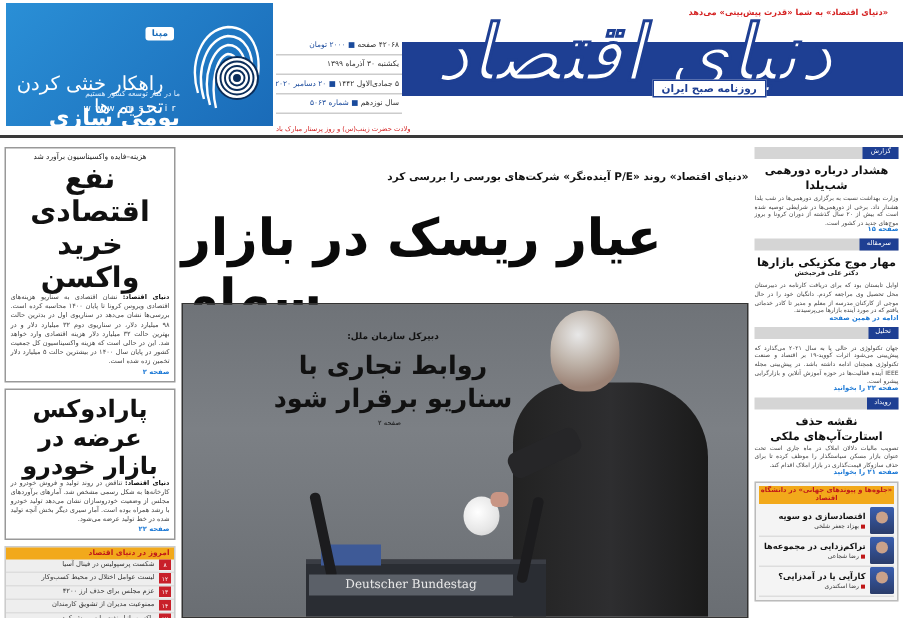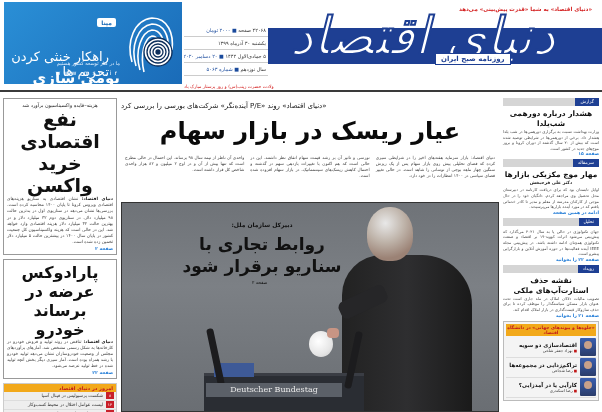--- a/index.html
+++ b/index.html
@@ -31,22 +31,22 @@
   .left-headline { font-size: 19px; font-weight: bold; text-align: center; line-height: 22px; color: #111; }
   .body-text { font-size: 4.4px; line-height: 6.2px; color: #444; text-align: justify; }
   .body-text b { color: #111; }
   .page-ref { font-size: 4.5px; color: #1e7ad6; font-weight: bold; }
   .today-box { background: #eee; border: 1px solid #ccc; }
   .today-header { background: #f2a91b; color: #c01818; font-size: 5px; padding: 1px 3px; font-weight: bold; }
   .today-item { display: flex; align-items: center; height: 9px; font-size: 4.5px; color: #333; padding-right: 2px; border-bottom: 1px solid #ddd; }
   .today-num { background: #c8202a; color: #fff; font-size: 4px; width: 8px; height: 7px; line-height: 7px; text-align: center; margin-left: 3px; flex-shrink: 0; }
 
   .center-col { position: absolute; left: 121px; top: 94px; width: 378px; height: 318px; }
-  .main-kicker { text-align: left; font-size: 7px; font-weight: normal; margin-top: 8px; color: #111; }
-  .main-headline { text-align: center; font-size: 24px; font-weight: bold; line-height: 40px; margin-top: 1px; letter-spacing: -1px; color: #0a0a0a; }
+  .main-kicker { text-align: right; font-size: 7px; font-weight: bold; margin-top: 20px; color: #111; }
+  .main-headline { text-align: left; font-size: 34px; font-weight: bold; line-height: 40px; margin-top: 17px; letter-spacing: -1px; color: #0a0a0a; }
   .main-cols { display: flex; gap: 6px; padding: 0 4px; margin-top: 4px; }
   .main-cols .body-text { flex: 1; font-size: 4.3px; line-height: 6px; }
   .photo { position: absolute; left: 0; top: 108px; width: 378px; height: 210px; background: linear-gradient(180deg, #6f7378 0%, #7c8085 40%, #6a6e73 100%); overflow: hidden; border: 1px solid #333; }
   .photo-kicker { position: absolute; left: 80px; top: 18px; width: 120px; text-align: center; color: #111; font-size: 6px; font-weight: bold; }
   .photo-headline { position: absolute; left: 60px; top: 30px; width: 160px; text-align: center; color: #111; font-size: 17px; font-weight: bold; line-height: 22px; }
   .photo-ref { position: absolute; left: 130px; top: 77px; color: #111; font-size: 4.5px; }
   .person-head { position: absolute; left: 245px; top: 4px; width: 46px; height: 54px; border-radius: 48% 48% 44% 44%; background: radial-gradient(circle at 40% 30%, #e8e8e8 0%, #bfb4aa 40%, #9b8275 75%); }
   .person-body { position: absolute; left: 220px; top: 52px; width: 130px; height: 170px; background: linear-gradient(90deg, #222 0%, #2e2e30 50%, #1a1a1a 100%); border-radius: 40px 50px 0 0; }
   .person-arm { position: absolute; left: 216px; top: 90px; width: 50px; height: 18px; background: #262628; transform: rotate(-25deg); border-radius: 6px; }
   .hand { position: absolute; left: 205px; top: 125px; width: 12px; height: 10px; background: #c89584; border-radius: 4px; }
@@ -118,21 +118,21 @@
 
 <div class="left-col">
   <div class="left-story">
     <div class="kicker-small">هزینه–فایده واکسیناسیون برآورد شد</div>
     <div class="left-headline">نفع اقتصادی خرید واکسن</div>
     <div class="body-text"><b>دنیای اقتصاد:</b> <span>نشان اقتصادی به سناریو هزینه‌های اقتصادی ویروس کرونا تا پایان ۱۴۰۰ محاسبه کرده است. بررسی‌ها نشان می‌دهد در سناریوی اول در بدترین حالت ۹۸ میلیارد دلار، در سناریوی دوم ۳۲ میلیارد دلار و در بهترین حالت ۳۲ میلیارد دلار هزینه اقتصادی وارد خواهد شد. این در حالی است که هزینه واکسیناسیون کل جمعیت کشور در پایان سال ۱۴۰۰ در بیشترین حالت ۵ میلیارد دلار تخمین زده شده است.</span></div>
     <div class="page-ref">صفحه ۲</div>
   </div>
 
   <div class="left-story">
-    <div class="left-headline" style="font-size:16px;line-height:19px;">پارادوکس عرضه در برساند خودرو</div>
+    <div class="left-headline" style="font-size:16px;line-height:19px;">پارادوکس عرضه در بازار خودرو</div>
     <div class="body-text"><b>دنیای اقتصاد:</b> <span>تناقض در روند تولید و فروش خودرو در کارخانه‌ها به شکل رسمی مشخص شد. آمارهای برآوردهای مجلس از وضعیت خودروسازان نشان می‌دهد تولید خودرو با رشد همراه بوده است. آمار سیری دیگر بخش آنچه تولید شده در خط تولید عرضه می‌شود.</span></div>
     <div class="page-ref">صفحه ۲۲</div>
   </div>
 
   <div class="today-box">
     <div class="today-header">امروز در دنیای اقتصاد</div>
     <div class="today-item">
         <span class="today-num">۸</span>
         <span>شکست پرسپولیس در فینال آسیا</span>
       </div>

